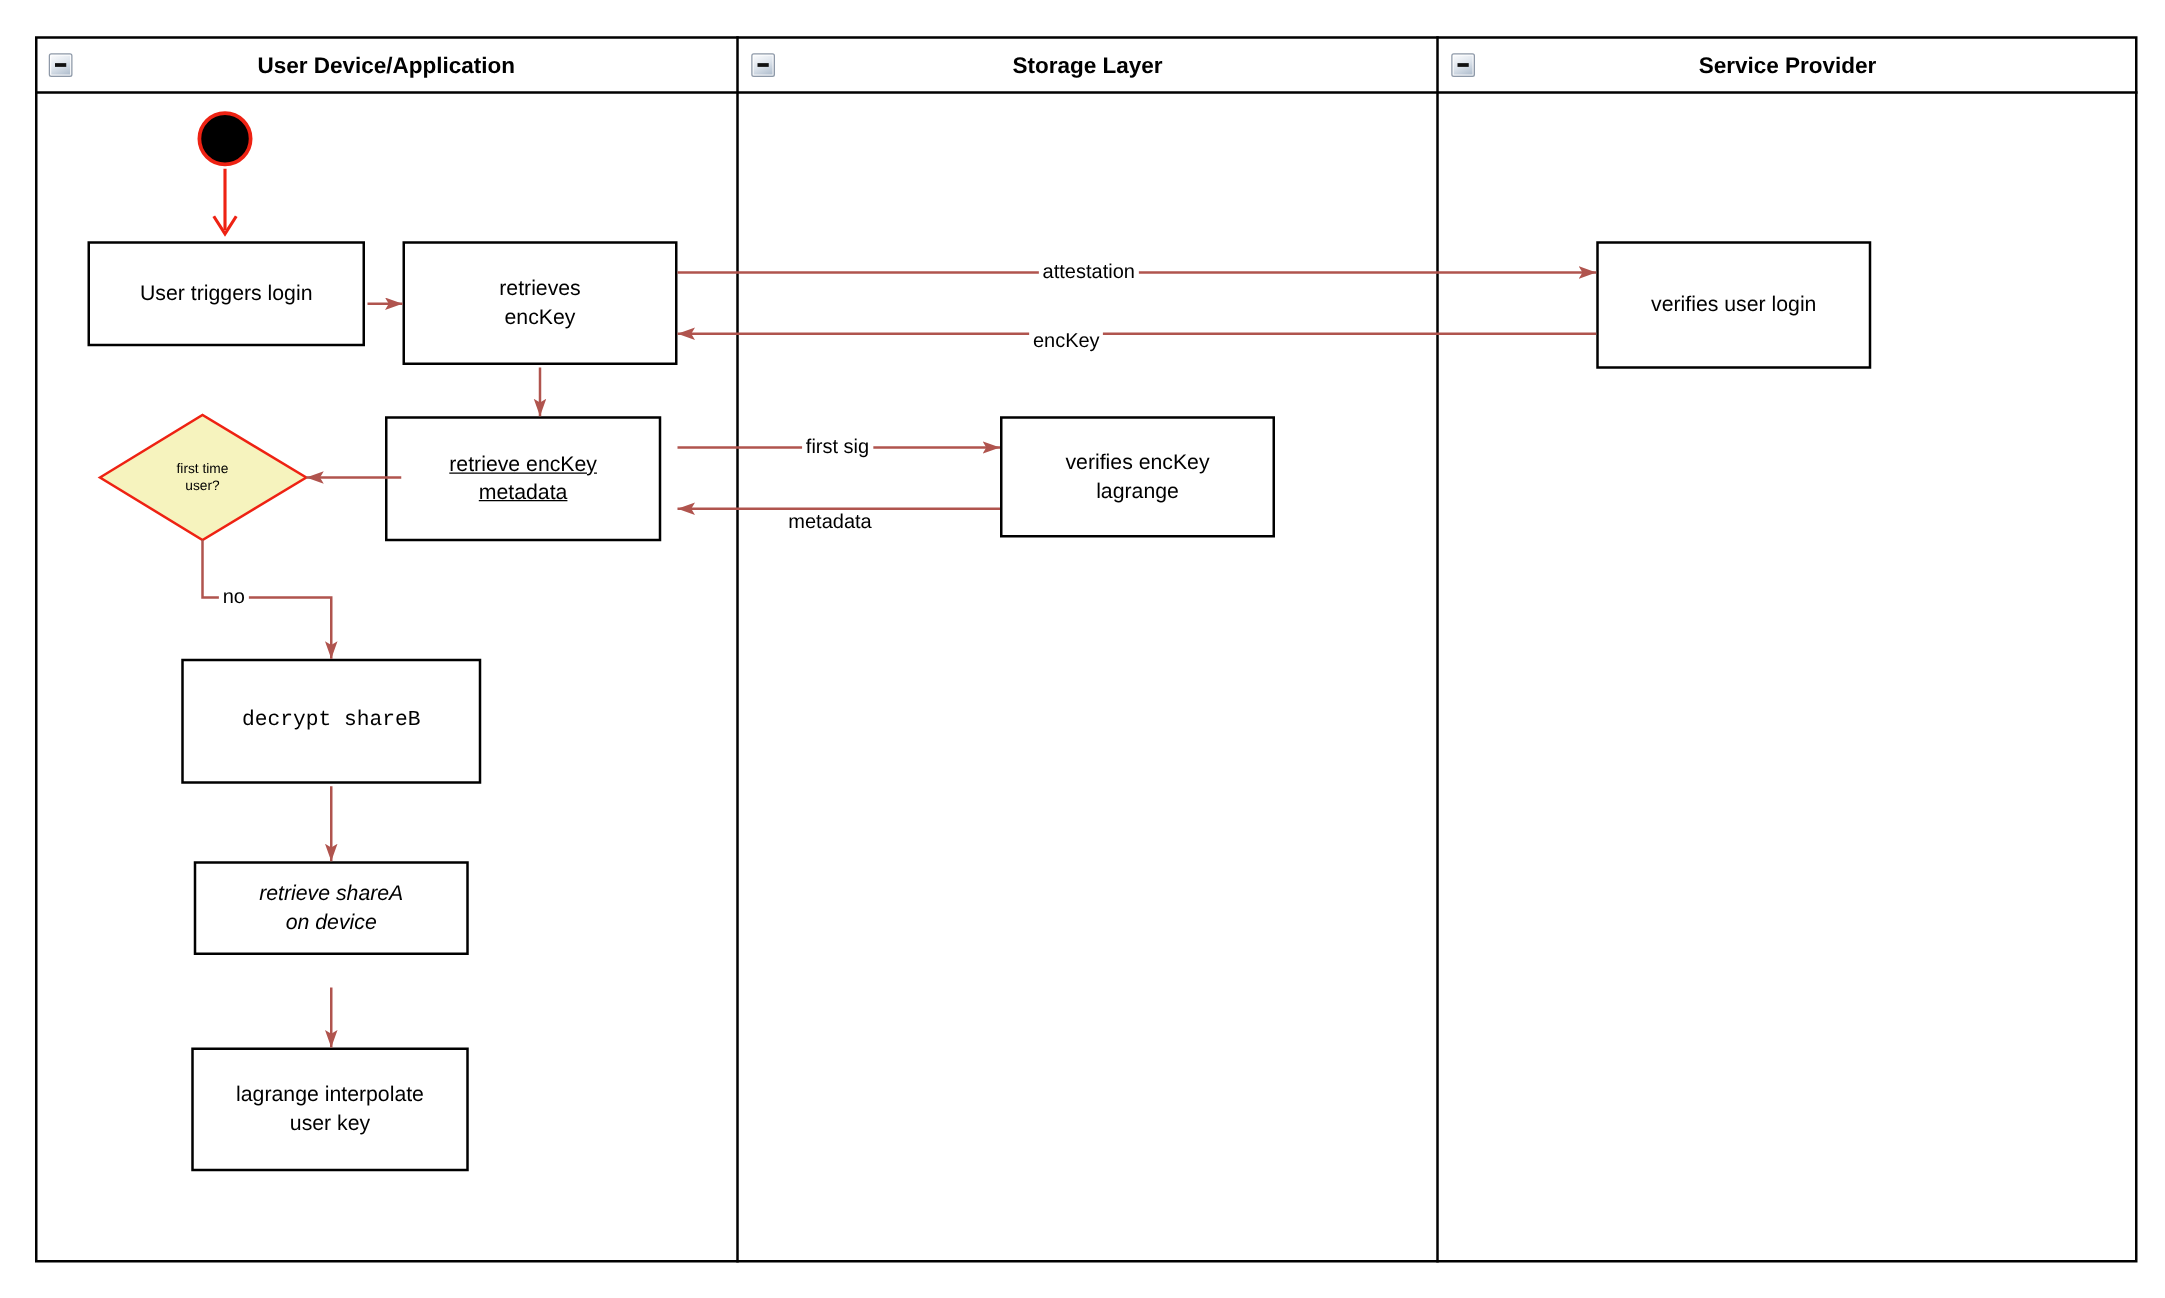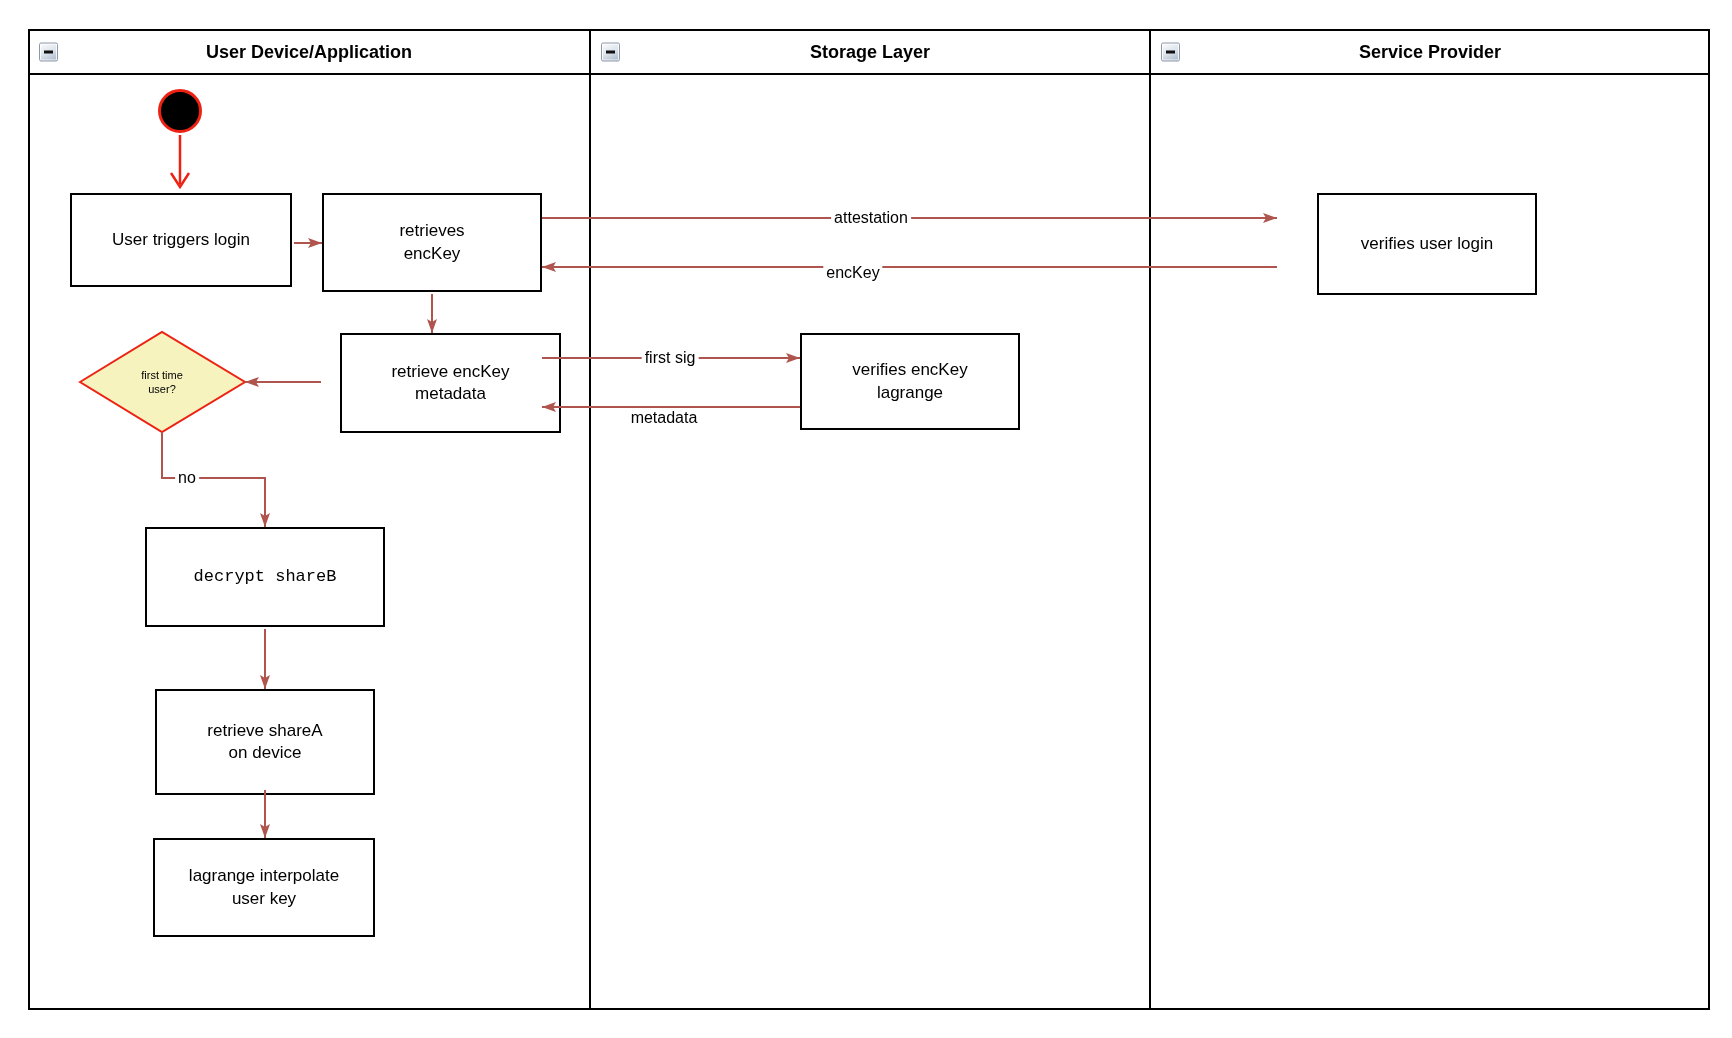--- a/index.html
+++ b/index.html
@@ -22,27 +22,27 @@
                 width:17px;height:17px;border:1px solid #8e99a8;border-radius:2px;
                 background:linear-gradient(155deg,#fdfdfe 0%,#dde4ec 50%,#a9b8c9 100%);
                 box-shadow:inset 0 0 0 1px rgba(255,255,255,.8);
                 display:flex;align-items:center;justify-content:center;cursor:pointer;}
   .minus-bar{width:9px;height:3px;background:#111;}
 
   
   .node{position:absolute;border:2px solid #000;background:#fff;box-sizing:border-box;
         display:flex;align-items:center;justify-content:center;text-align:center;
         font-size:17px;line-height:1.3;white-space:pre-line;}
-  .n-login{left:70px;top:193px;width:222px;height:94px;}
+  .n-login{left:70px;top:193px;width:222px;height:84px;}
   .n-retrieves{left:322px;top:193px;width:220px;height:99px;}
-  .n-metadata{left:340px;top:333px;width:221px;height:100px;}
+  .n-metadata{left:308px;top:333px;width:221px;height:100px;text-decoration:underline;}
   .n-verifysig{left:800px;top:333px;width:220px;height:97px;}
-  .n-verifylogin{left:1277px;top:193px;width:220px;height:102px;margin-left:40px;}
+  .n-verifylogin{left:1277px;top:193px;width:220px;height:102px;}
   .n-decrypt{left:145px;top:527px;width:240px;height:100px;font-family:Liberation Mono, monospace;}
-  .n-sharea{left:155px;top:689px;width:220px;height:106px;}
+  .n-sharea{left:155px;top:689px;width:220px;height:75px;font-style:italic;}
   .n-lagrange{left:153px;top:838px;width:222px;height:99px;}
 
   .start-circle{position:absolute;left:158px;top:89px;width:44px;height:44px;
                 border-radius:50%;background:#000;border:3px solid var(--accent-red);
                 box-sizing:border-box;}
 
   .diamond-label{position:absolute;left:82px;top:352px;width:160px;height:60px;
                  display:flex;align-items:center;justify-content:center;text-align:center;
                  font-size:11px;line-height:1.3;white-space:pre-line;}
 

